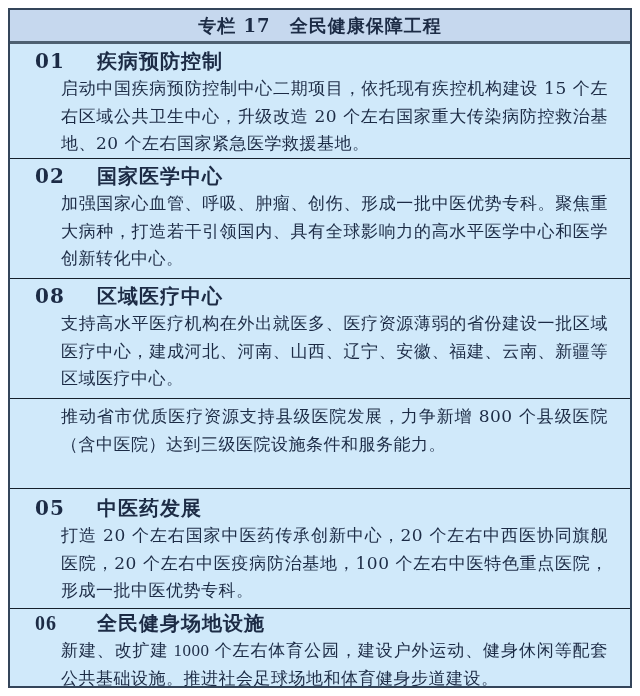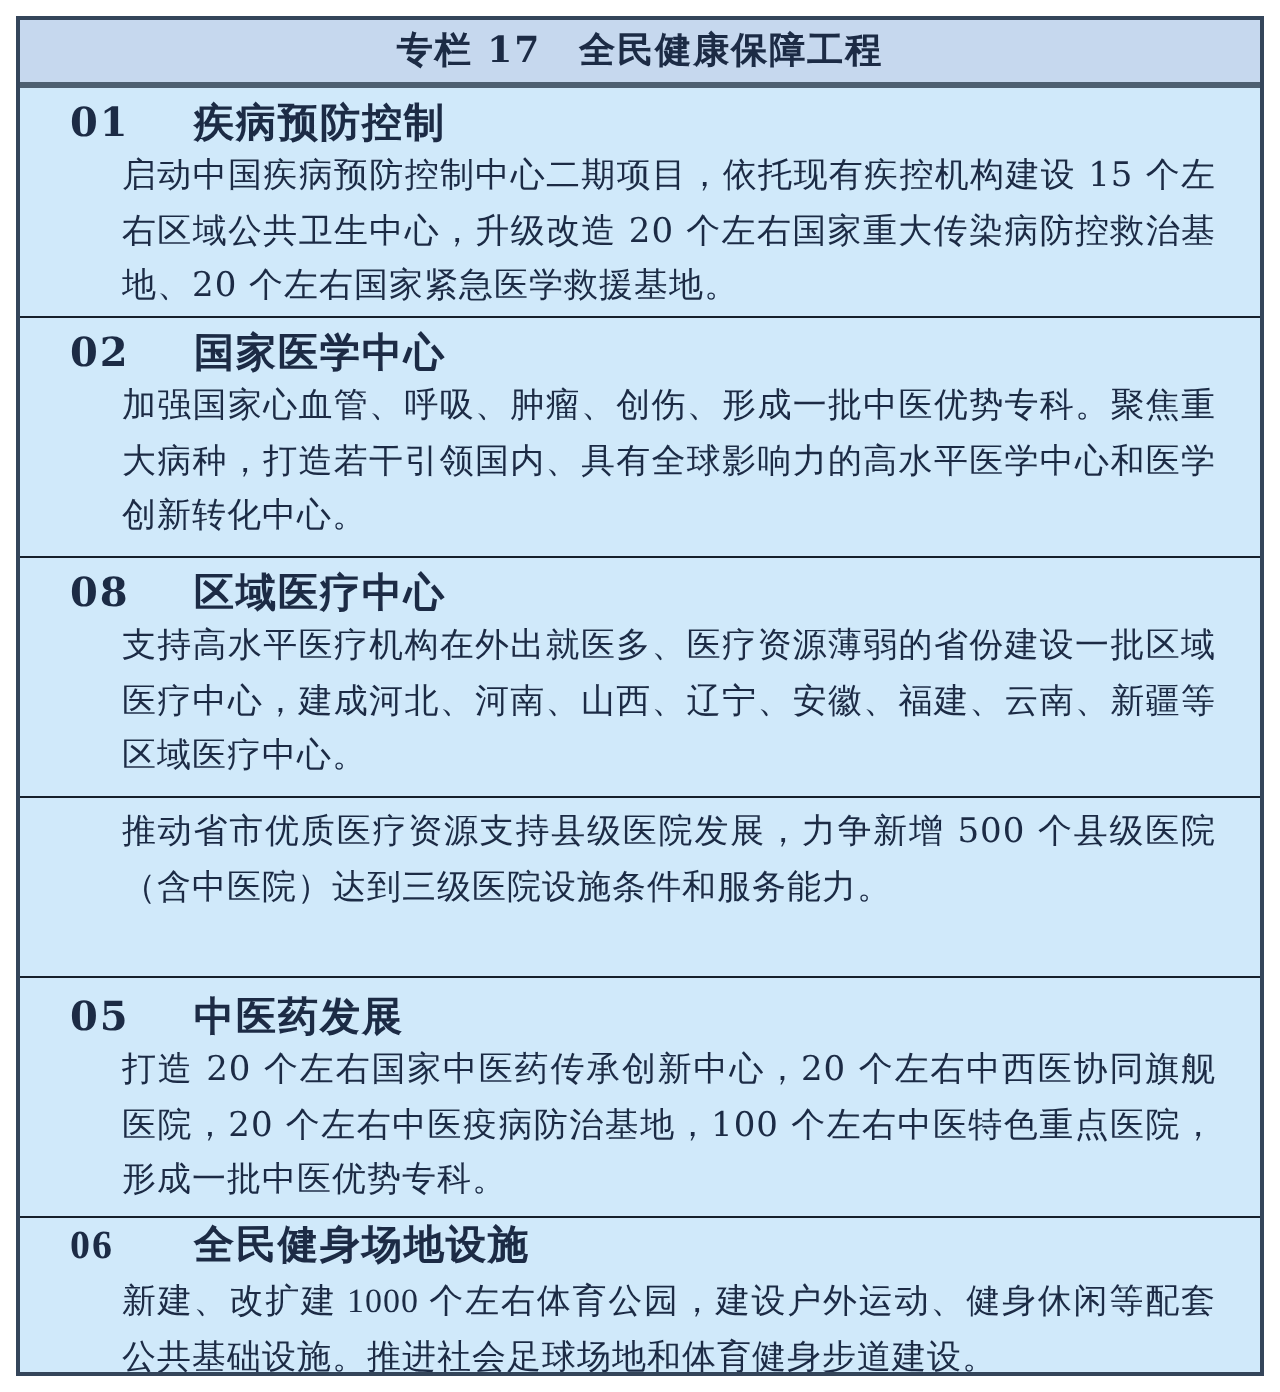--- a/index.html
+++ b/index.html
@@ -100,21 +100,21 @@
 
     <div class="box-row h-r3">
       <div class="row-head">
         <span class="row-num">08</span>
         <span class="row-title">区域医疗中心</span>
       </div>
       <div class="row-desc">支持高水平医疗机构在外出就医多、医疗资源薄弱的省份建设一批区域医疗中心，建成河北、河南、山西、辽宁、安徽、福建、云南、新疆等区域医疗中心。</div>
     </div>
 
     <div class="box-row h-r4">
-      <div class="row-desc">推动省市优质医疗资源支持县级医院发展，力争新增 500 个县级医院（含中医院）达到三级医院设施条件和服务能力。</div>
+      <div class="row-desc">推动省市优质医疗资源支持县级医院发展，力争新增 800 个县级医院（含中医院）达到三级医院设施条件和服务能力。</div>
     </div>
 
     <div class="box-row h-r5">
       <div class="row-head">
         <span class="row-num">05</span>
         <span class="row-title">中医药发展</span>
       </div>
       <div class="row-desc">打造 20 个左右国家中医药传承创新中心，20 个左右中西医协同旗舰医院，20 个左右中医疫病防治基地，100 个左右中医特色重点医院，形成一批中医优势专科。</div>
     </div>
 

